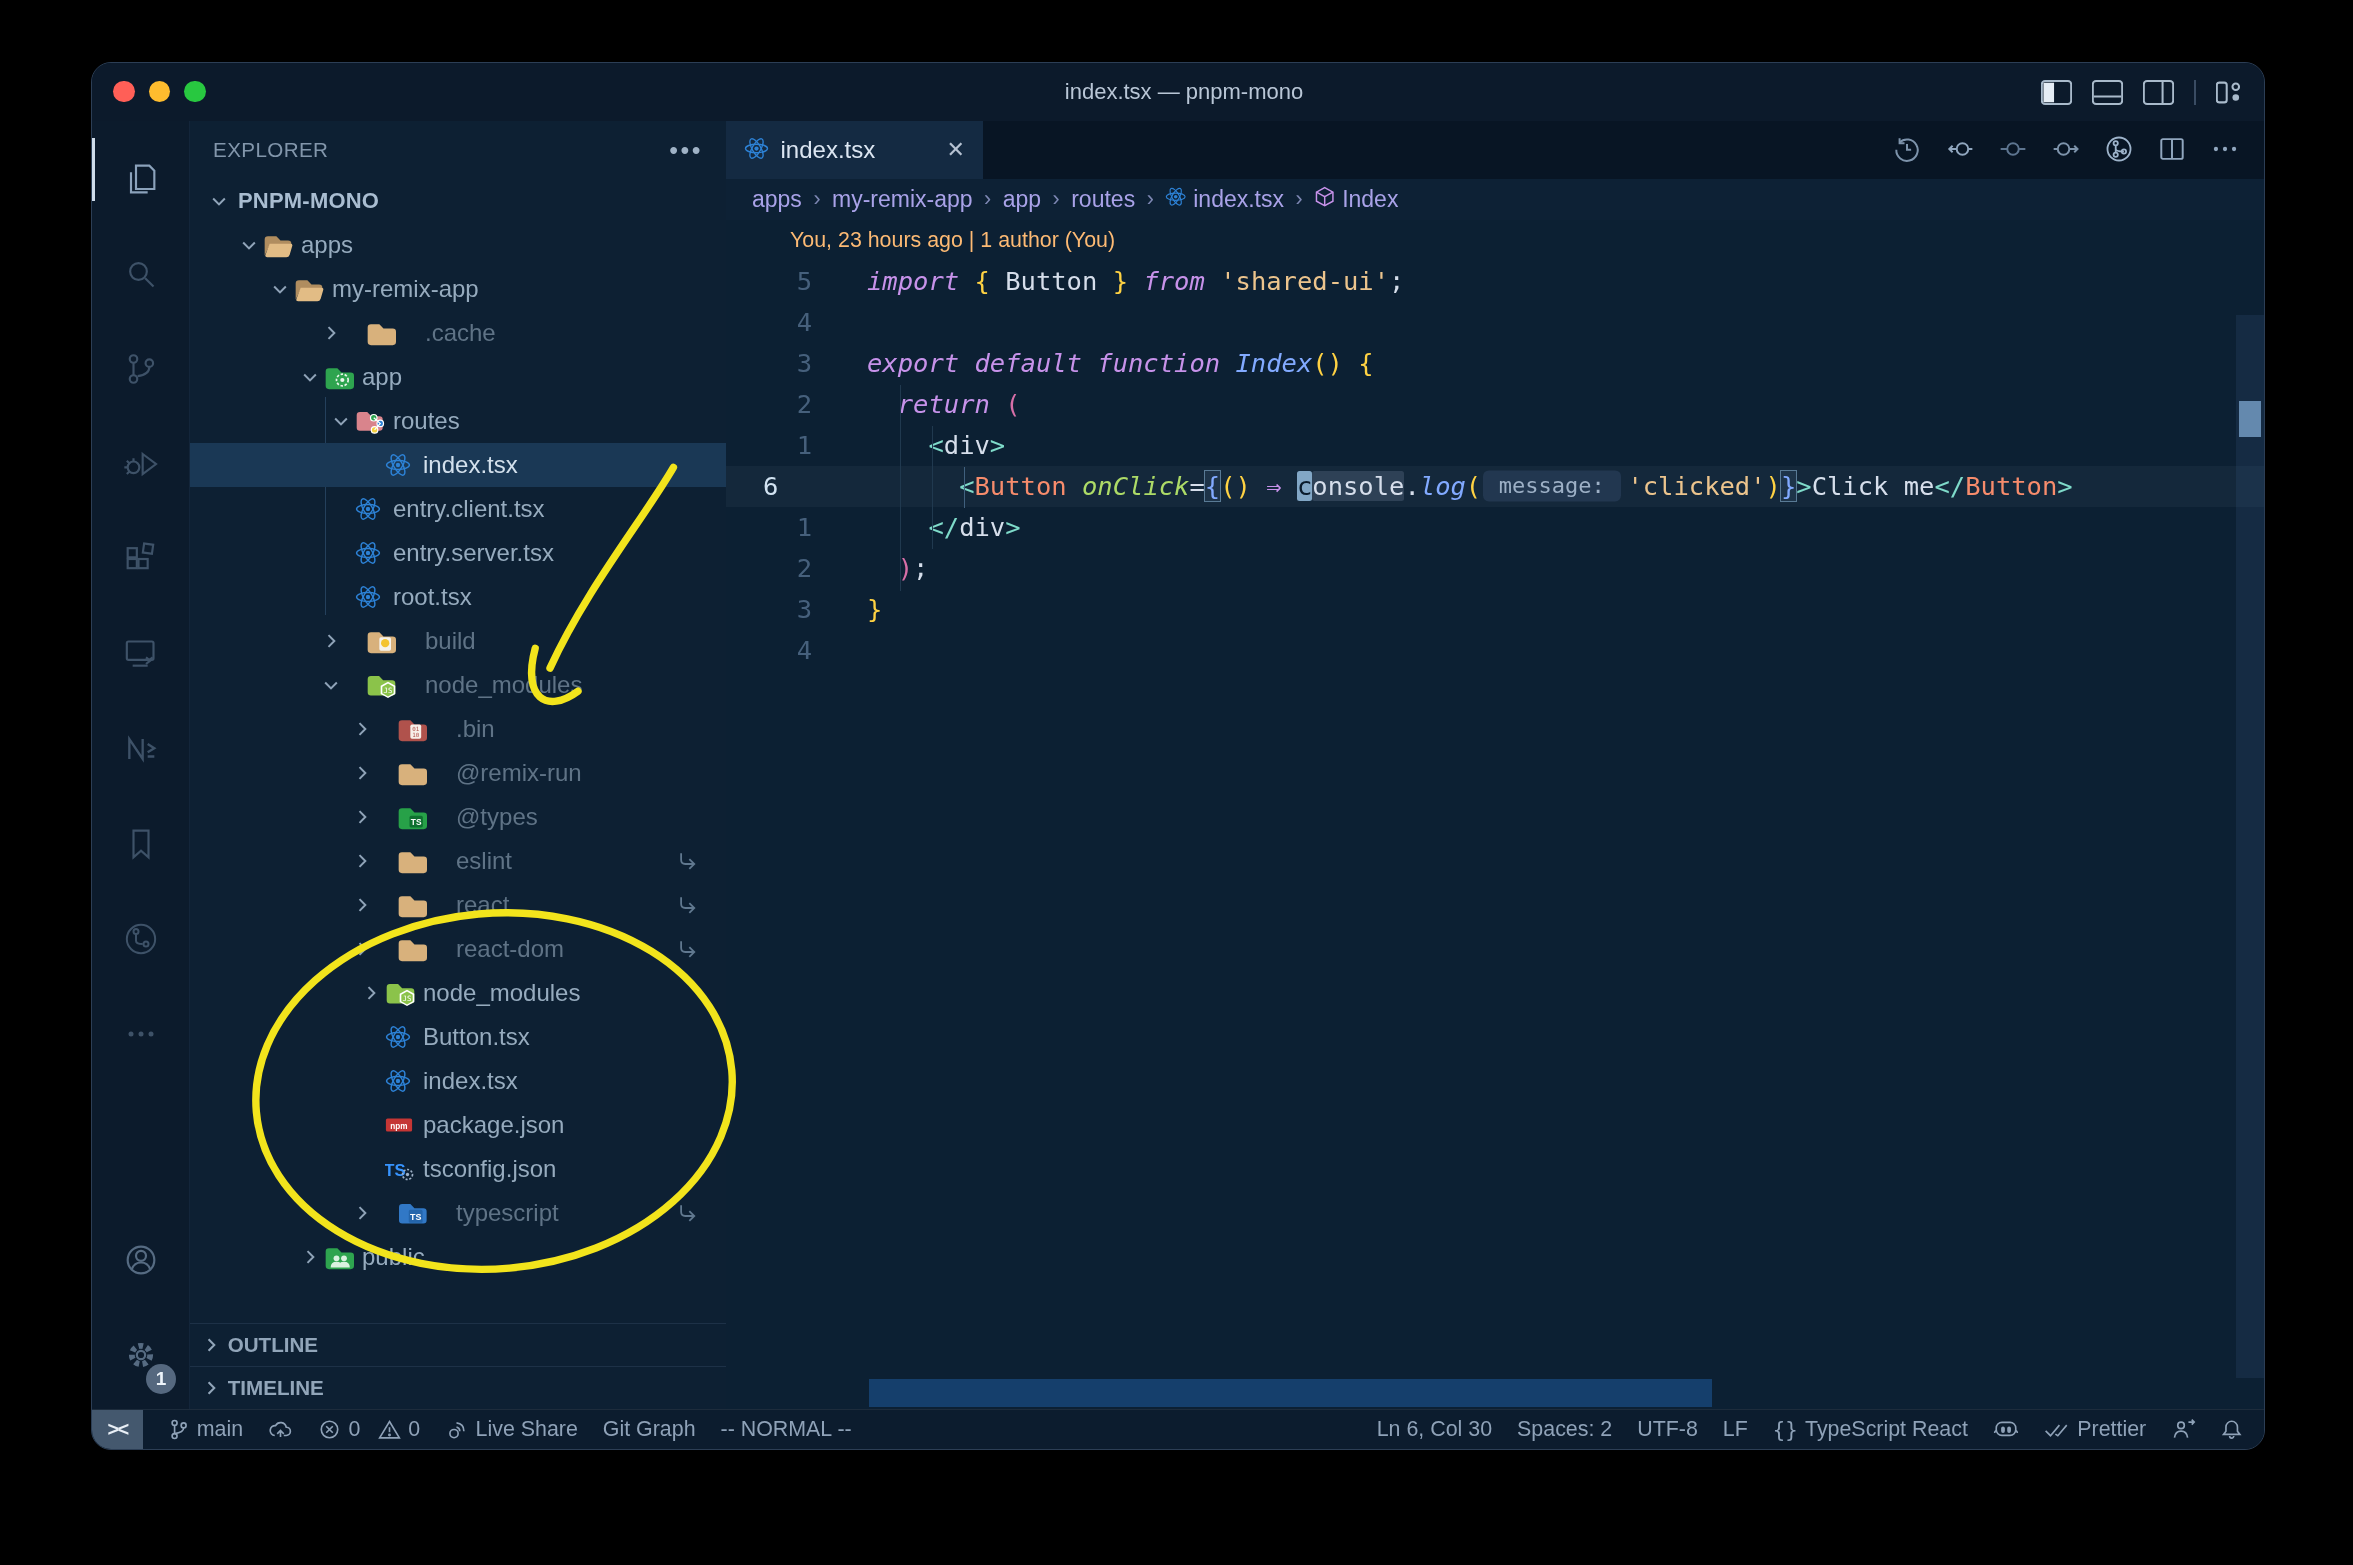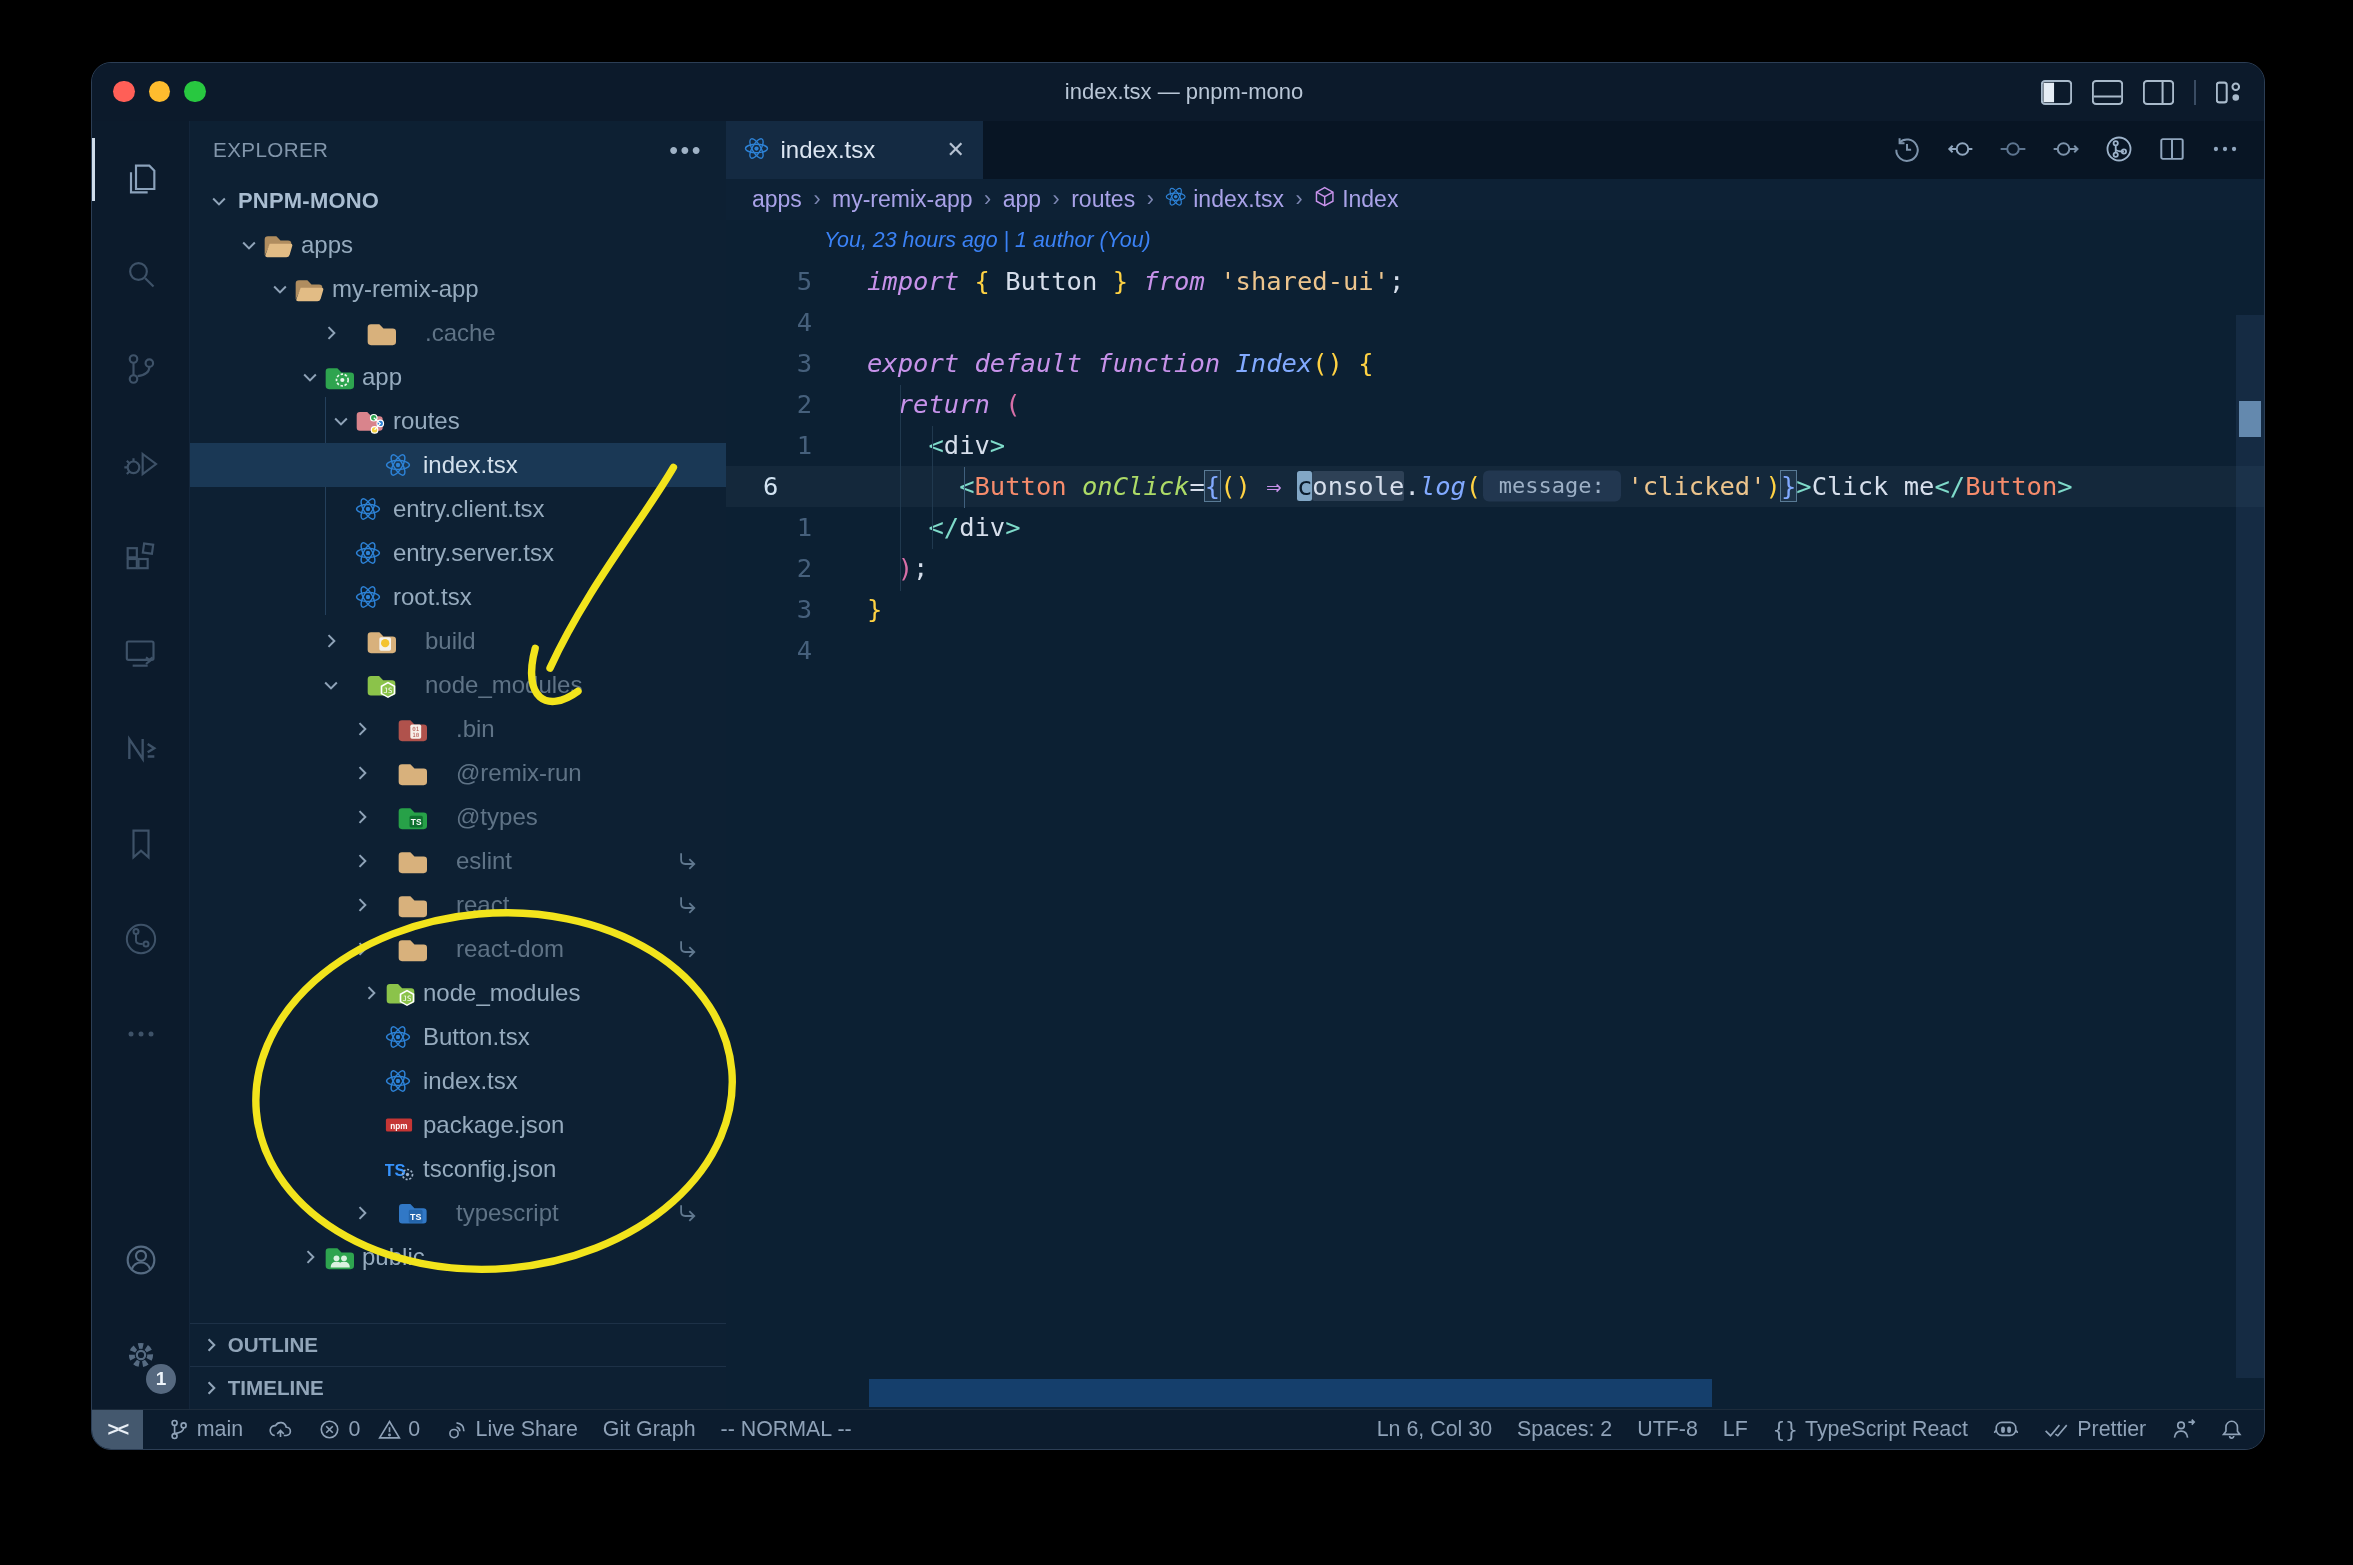--- a/index.html
+++ b/index.html
@@ -66,21 +66,21 @@
   .bc-item { display:flex; align-items:center; gap:6.6px; }
 
   
   .code { position:relative; flex:1; overflow:hidden; font-family:"DejaVu Sans Mono", monospace;
     font-size:25.5px; color:#d6deeb; }
   .code-line { height:41px; line-height:41px; display:flex; white-space:pre; position:relative; }
   .code-line.current { background:rgba(210,230,255,.045); }
   .gut { flex:0 0 86px; text-align:right; color:#46607c; padding-right:0; }
   .gut.cur { text-align:left; padding-left:37px; color:#d2e3f2; }
   .ltext { margin-left:55px; }
-  .blame-text { margin-left:98px; font-family:"Liberation Sans", sans-serif; font-size:21.4px; color:#3b82f6;font-style:italic; }
+  .blame-text { margin-left:64px; font-family:"Liberation Sans", sans-serif; font-size:21.4px; color:#fdba74; }
   .kw   { color:#c792ea; font-style:italic; }
   .fg   { color:#d6deeb; }
   .gold { color:#ffd243; }
   .str  { color:#ecc48d; }
   .teal { color:#7fdbca; }
   .comp { color:#f78c6c; }
   .attr { color:#addb67; font-style:italic; }
   .fn   { color:#82aaff; font-style:italic; }
   .pink { color:#d76fa8; }
   .brace{ color:#82aaff; outline:1.6px solid #59централ; outline:1.6px solid #597a95; background:rgba(95,130,165,.14); }

